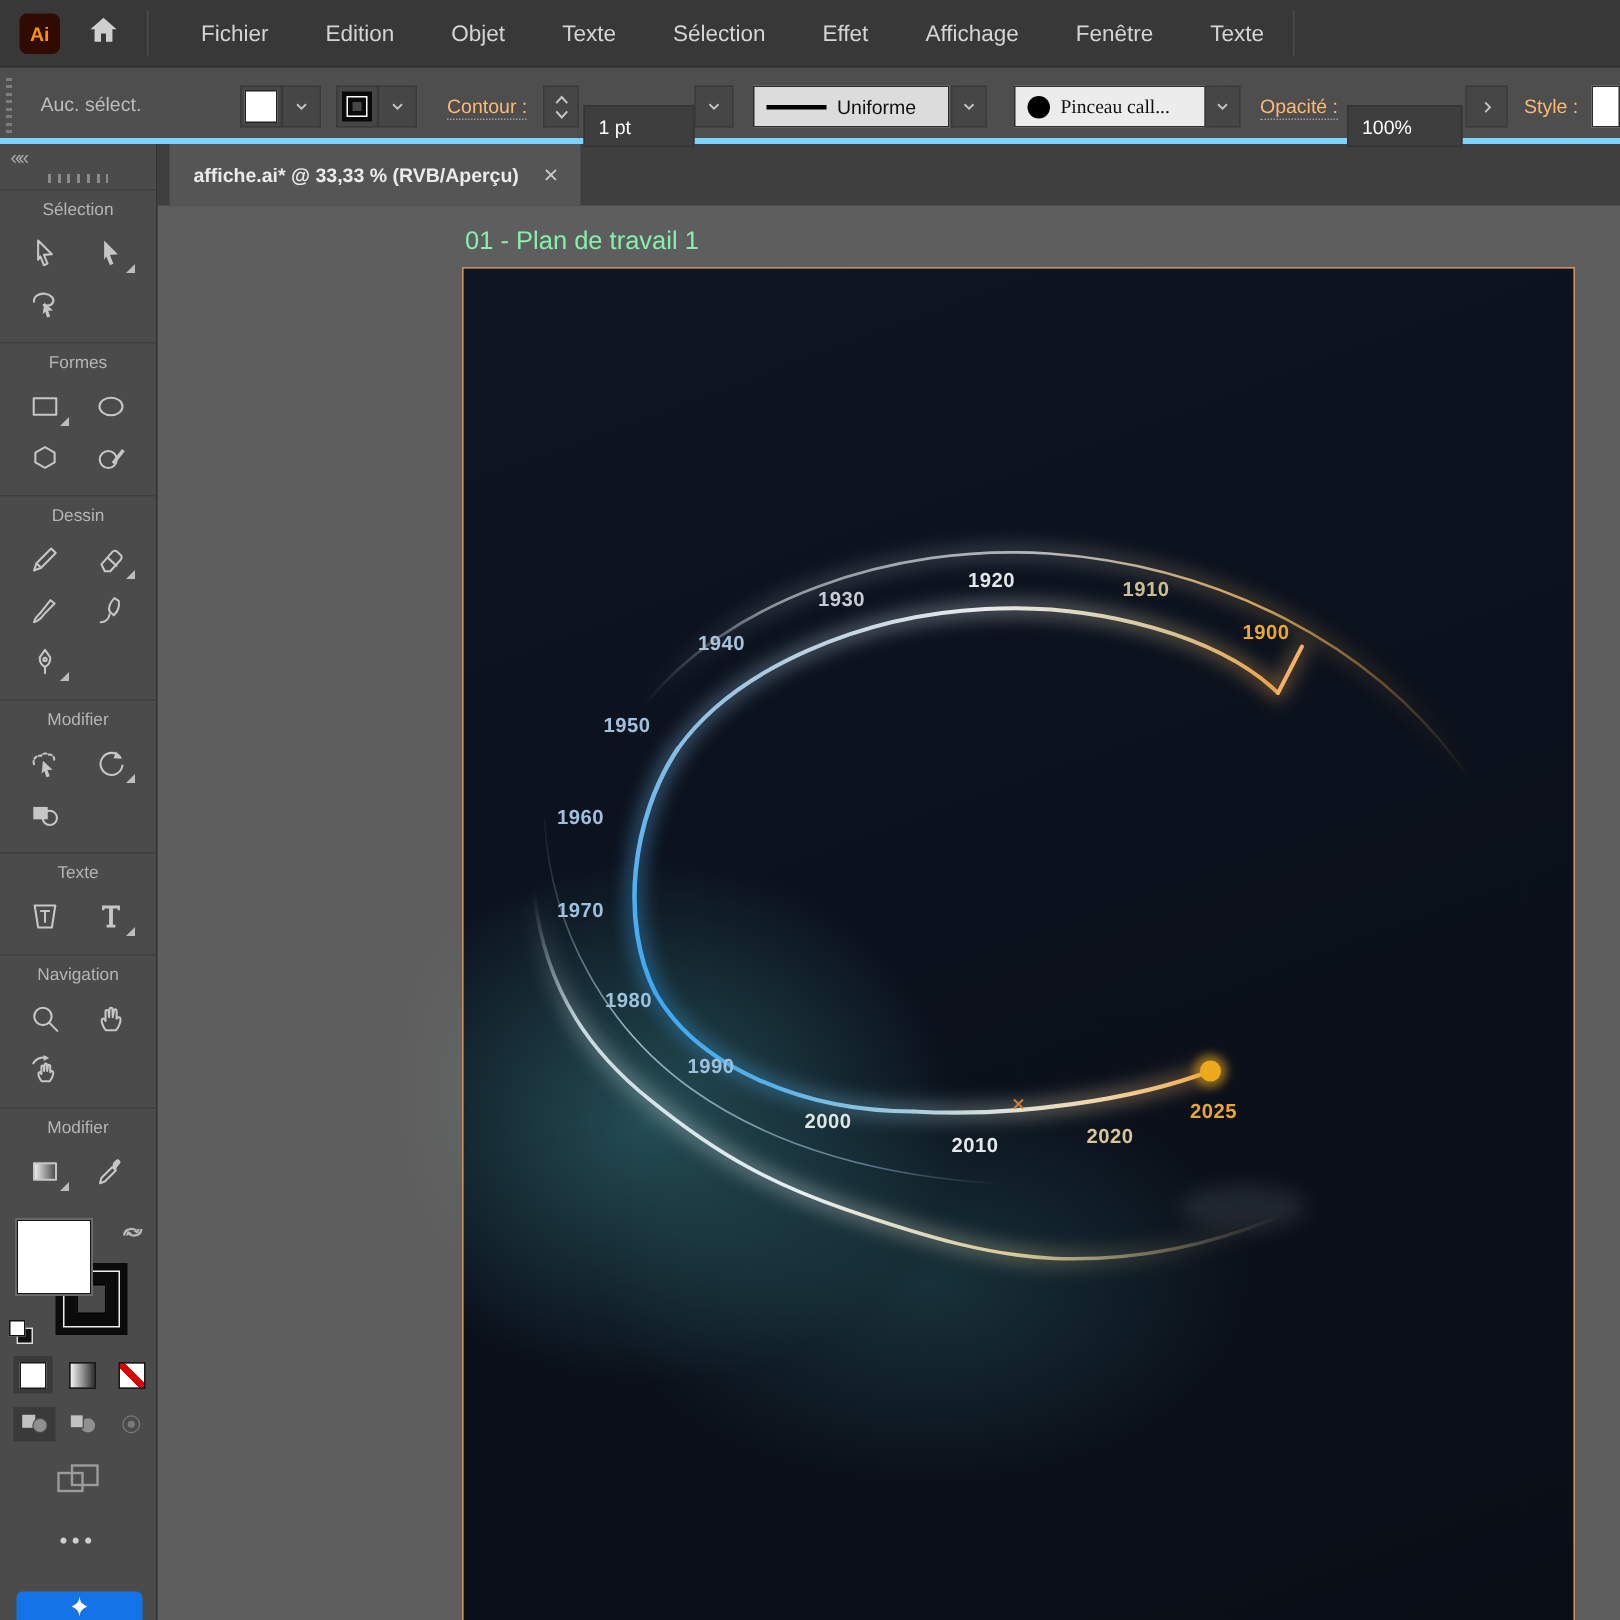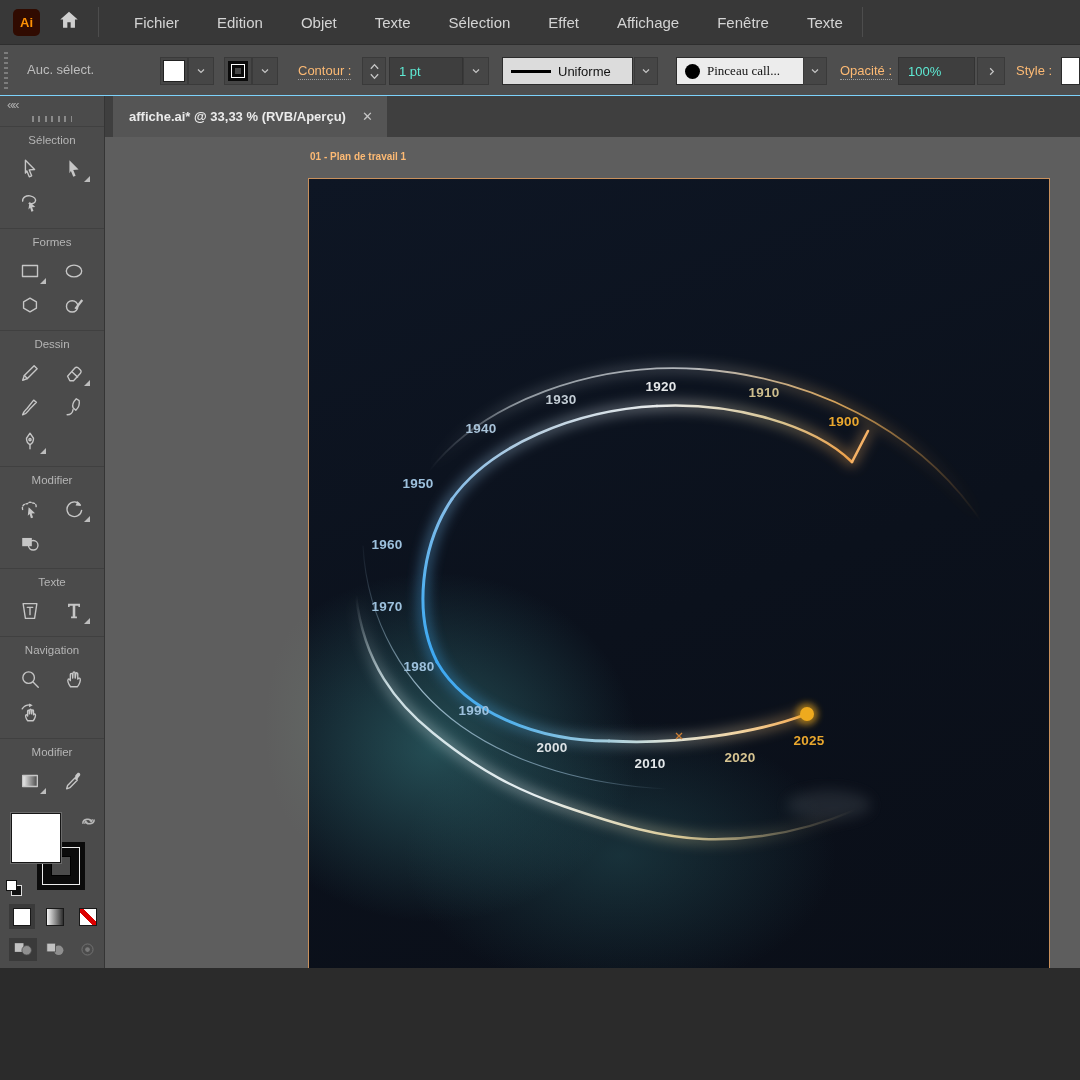--- a/index.html
+++ b/index.html
@@ -1,47 +1,47 @@
 <!DOCTYPE html>
 <html><head>
 <meta charset="utf-8">
 <style>
   html,body{margin:0;padding:0;background:#2b2b2b;}
-  #app{position:relative;width:1080px;height:968px;overflow:hidden;
+  #app{position:relative;width:1080px;height:1080px;overflow:hidden;
        font-family:"Liberation Sans",sans-serif;-webkit-font-smoothing:antialiased;background:#5e5e5e;}
   
   .menubar{position:absolute;left:0;top:0;width:1080px;height:44px;background:#383838;
            display:flex;align-items:center;z-index:30;}
   .ai-logo{width:27px;height:27px;margin-left:13px;border-radius:5px;background:#300b01;
            color:#ff9204;font-size:13px;font-weight:bold;display:flex;align-items:center;justify-content:center;}
   .home-btn{margin-left:18px;display:flex;align-items:center;}
   .mb-sep{width:1px;height:30px;background:#4d4d4d;margin-left:18px;}
   .menu-items{display:flex;margin-left:22px;gap:12px;}
   .menu-item{color:#d4d4d4;font-size:15px;padding:6px 13px;cursor:default;white-space:nowrap;}
   .mb-sep2{width:1px;height:30px;background:#4d4d4d;margin-left:6px;}
   
   .controlbar{position:absolute;left:0;top:44px;width:1080px;height:52px;background:#4e4e4e;
-              border-top:1px solid #2e2e2e;border-bottom:1px solid #7dd3fc;z-index:29;box-sizing:border-box;}
+              border-top:1px solid #2e2e2e;border-bottom:4px solid #7dd3fc;z-index:29;box-sizing:border-box;}
   .cb-grip{position:absolute;left:4px;top:6px;width:4px;height:38px;
            background:repeating-linear-gradient(0deg,#7d7d7d 0 2px,transparent 2px 5px);}
   .cb-status{position:absolute;left:27px;top:17px;color:#bdbdbd;font-size:13px;}
   .cb-cell{position:absolute;top:12px;height:28px;background:#464646;border:1px solid #3a3a3a;
            box-sizing:border-box;display:flex;align-items:center;justify-content:center;}
   .chev svg{display:block;}
   .fill-sw{left:160px;width:28px;}
   .fill-sw .sw{width:20px;height:20px;background:#ffffff;border:1px solid #222;}
   .stroke-sw{left:224px;width:28px;}
   .stroke-ring{width:20px;height:20px;background:#0a0a0a;position:relative;}
   .stroke-ring:before{content:"";position:absolute;inset:3px;border:1px solid #fff;}
   .stroke-ring:after{content:"";position:absolute;inset:7px;background:#464646;}
   .cb-label{position:absolute;top:18px;color:#fdba74;font-size:13px;}
   .dotted{border-bottom:1px dotted #9d9d9d;padding-bottom:1px;}
   .stepper{left:362px;width:24px;display:flex;flex-direction:column;gap:1px;}
-  .field{position:absolute;top:12px;height:28px;background:#3e3e3e;border:1px solid #333;
-         box-sizing:border-box;color:#5eead4;font-size:13px;display:flex;align-items:center;padding-left:9px;}
+  .field{position:absolute;top:25px;height:28px;background:#3e3e3e;border:1px solid #333;
+         box-sizing:border-box;color:#ffffff;font-size:13px;display:flex;align-items:center;padding-left:9px;}
   .light-box{position:absolute;top:12px;height:28px;background:#dcdcdc;border:1px solid #2c2c2c;
              box-sizing:border-box;color:#111;font-size:13px;display:flex;align-items:center;gap:7px;padding:0 8px;}
   .uni-line{width:40px;height:3px;background:#000;}
   .brush-dot{width:15px;height:15px;border-radius:50%;background:#000;}
   .cb-white{position:absolute;left:1061px;top:12px;width:19px;height:28px;background:#fff;border:1px solid #2c2c2c;box-sizing:border-box;}
   
   .tabbar{position:absolute;left:105px;top:96px;width:975px;height:41px;background:#3f3f3f;z-index:25;}
   .doc-tab{position:absolute;left:8px;top:0;height:41px;background:#555555;display:flex;align-items:center;
            padding:0 14px 0 16px;}
   .doc-tab .title{color:#ebebeb;font-size:13px;font-weight:bold;white-space:nowrap;}
@@ -83,21 +83,21 @@
   .mode-btn.sel{background:#3a3a3a;}
   .mode-btn.dim{opacity:.4;}
   .abtool-row{display:flex;justify-content:center;margin-top:14px;}
   .more-dots{text-align:center;color:#cfcfcf;font-size:15px;letter-spacing:3px;margin-top:22px;}
   .ai-button{position:absolute;bottom:0;left:11px;width:84px;height:19px;background:#1473e6;
              border-radius:4px 4px 0 0;display:flex;align-items:center;justify-content:center;}
   
   .canvas{position:absolute;left:105px;top:137px;width:975px;height:943px;background:#5e5e5e;overflow:hidden;}
   .spill{position:absolute;left:120px;top:420px;width:160px;height:340px;
          background:radial-gradient(ellipse 50% 50% at 60% 50%,rgba(120,150,130,.14),transparent 70%);}
-  .artboard-label{position:absolute;left:205px;top:14px;color:#fdba74;font-size:10px;font-weight:bold;}
+  .artboard-label{position:absolute;left:205px;top:14px;color:#86efac;font-size:17px;font-weight:normal;}
   .artboard{position:absolute;left:203px;top:41px;width:740px;height:902px;border:1px solid #c8905c;
             box-sizing:content-box;
             background:
               radial-gradient(ellipse 290px 250px at 17% 63%,rgba(58,128,132,.55),rgba(58,128,132,0) 70%),
               radial-gradient(ellipse 300px 190px at 42% 75%,rgba(46,104,110,.38),transparent 72%),
               linear-gradient(160deg,#0e1624 0%,#0b111c 48%,#0a0e17 100%);}
   .artboard svg.art{position:absolute;left:0;top:0;}
   .year-label{font-family:"Liberation Sans",sans-serif;font-weight:bold;font-size:13.5px;letter-spacing:.3px;}
 </style>
 </head>

